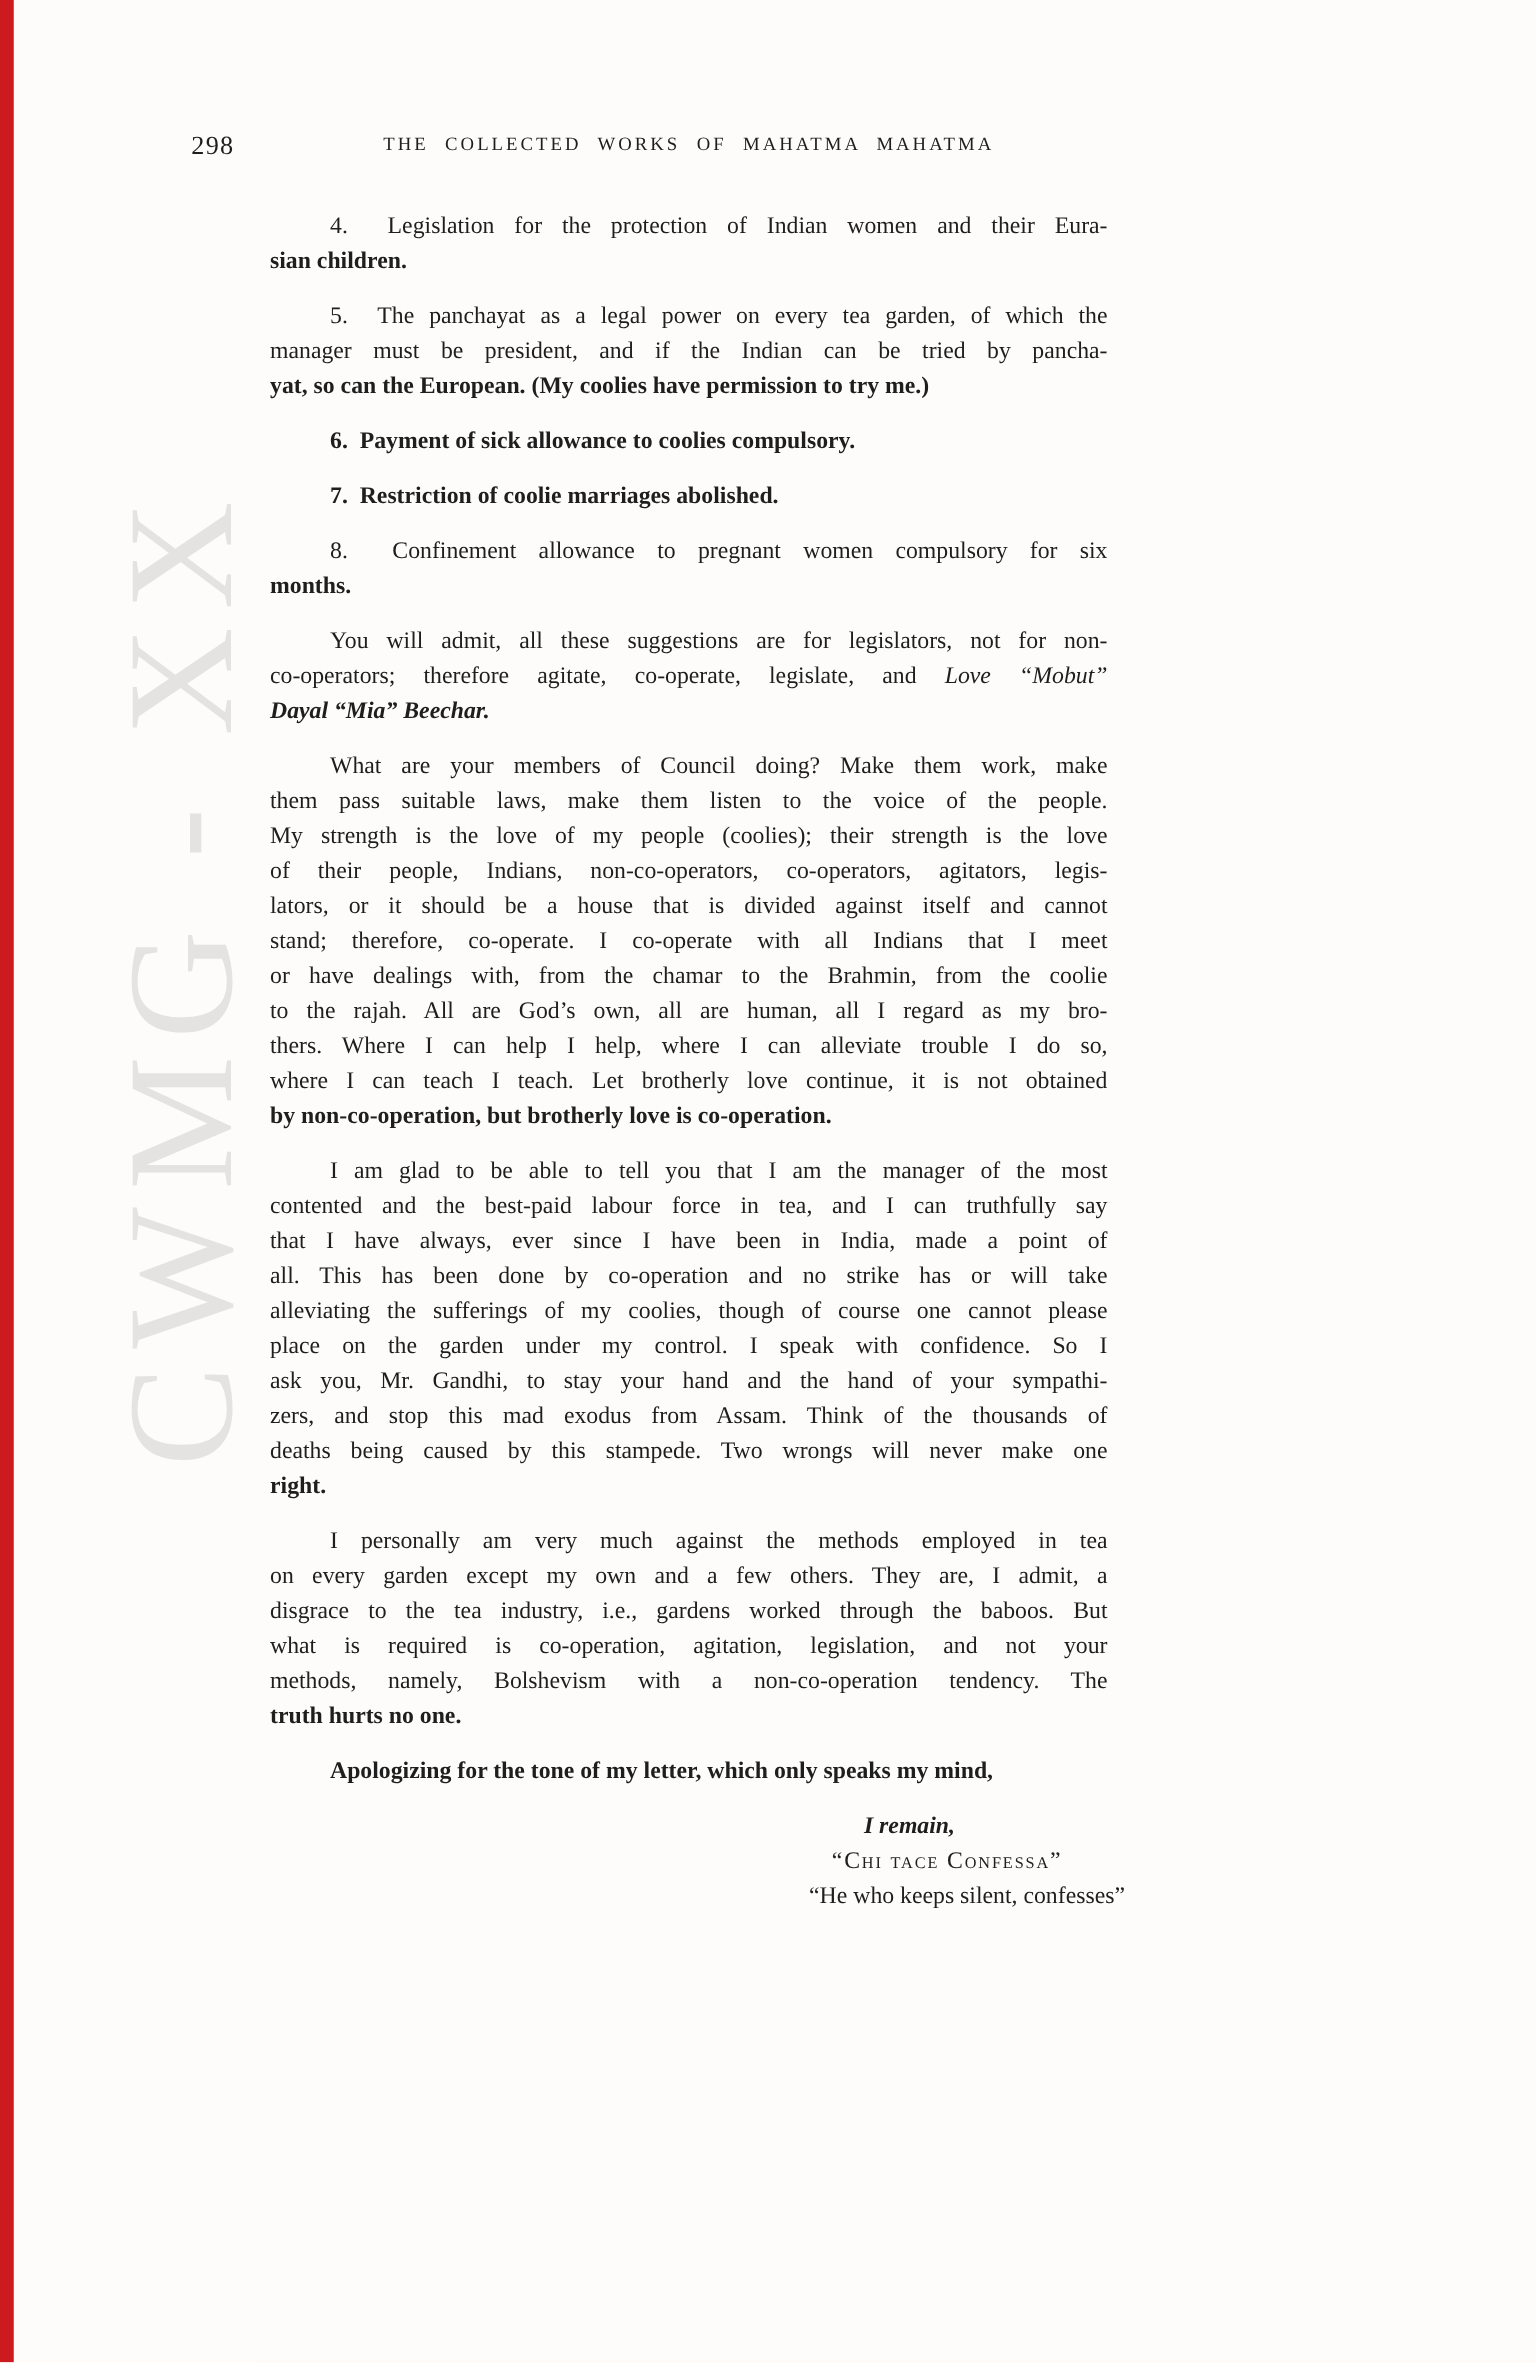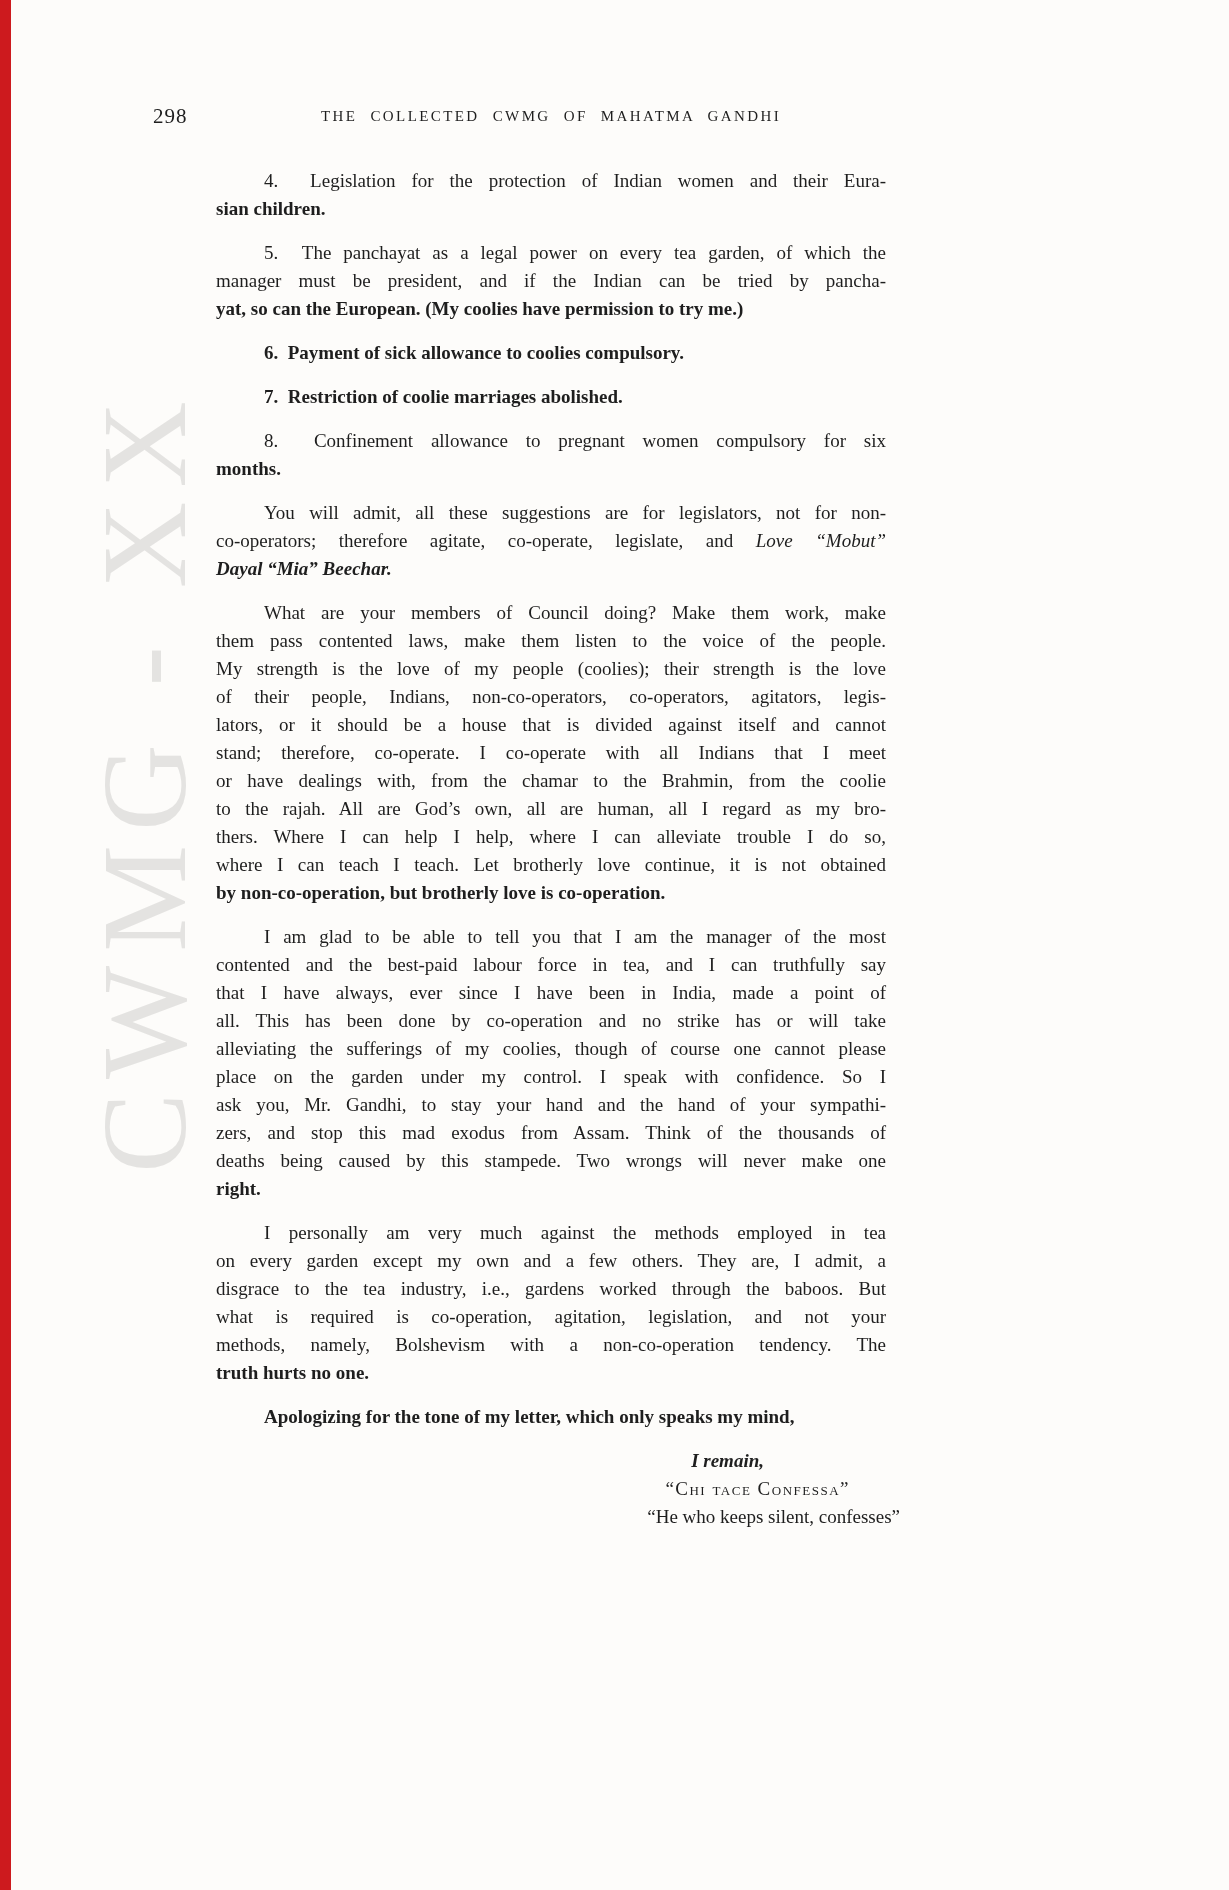--- a/index.html
+++ b/index.html
@@ -67,21 +67,21 @@
 <div class="page">
 
   <div class="red-strip"></div>
 
   <div class="watermark-wrap">
     <div class="watermark">CWMG - XX</div>
   </div>
 
   <div class="page-number">298</div>
 
-  <div class="running-header">THE COLLECTED CWMG OF MAHATMA GANDHI</div>
+  <div class="running-header">THE COLLECTED WORKS OF MAHATMA MAHATMA</div>
 
   <div class="content">
     <div>
         <div class="para">
           <div class="line first"><span>4.&nbsp; Legislation for the protection of Indian women and their Eura-</span></div>
           <div class="line last"><span>sian children.</span></div>
         </div>
         <div class="para">
           <div class="line first"><span>5.&nbsp; The panchayat as a legal power on every tea garden, of which the</span></div>
           <div class="line"><span>manager must be president, and if the Indian can be tried by pancha-</span></div>
@@ -97,21 +97,21 @@
           <div class="line first"><span>8.&nbsp; Confinement allowance to pregnant women compulsory for six</span></div>
           <div class="line last"><span>months.</span></div>
         </div>
         <div class="para">
           <div class="line first"><span>You will admit, all these suggestions are for legislators, not for non-</span></div>
           <div class="line"><span>co-operators; therefore agitate, co-operate, legislate, and </span><span class="it">Love “Mobut”</span></div>
           <div class="line last"><span class="it">Dayal “Mia” Beechar.</span></div>
         </div>
         <div class="para">
           <div class="line first"><span>What are your members of Council doing? Make them work, make</span></div>
-          <div class="line"><span>them pass contented laws, make them listen to the voice of the people.</span></div>
+          <div class="line"><span>them pass suitable laws, make them listen to the voice of the people.</span></div>
           <div class="line"><span>My strength is the love of my people (coolies); their strength is the love</span></div>
           <div class="line"><span>of their people, Indians, non-co-operators, co-operators, agitators, legis-</span></div>
           <div class="line"><span>lators, or it should be a house that is divided against itself and cannot</span></div>
           <div class="line"><span>stand; therefore, co-operate. I co-operate with all Indians that I meet</span></div>
           <div class="line"><span>or have dealings with, from the chamar to the Brahmin, from the coolie</span></div>
           <div class="line"><span>to the rajah. All are God’s own, all are human, all I regard as my bro-</span></div>
           <div class="line"><span>thers. Where I can help I help, where I can alleviate trouble I do so,</span></div>
           <div class="line"><span>where I can teach I teach. Let brotherly love continue, it is not obtained</span></div>
           <div class="line last"><span>by non-co-operation, but brotherly love is co-operation.</span></div>
         </div>

